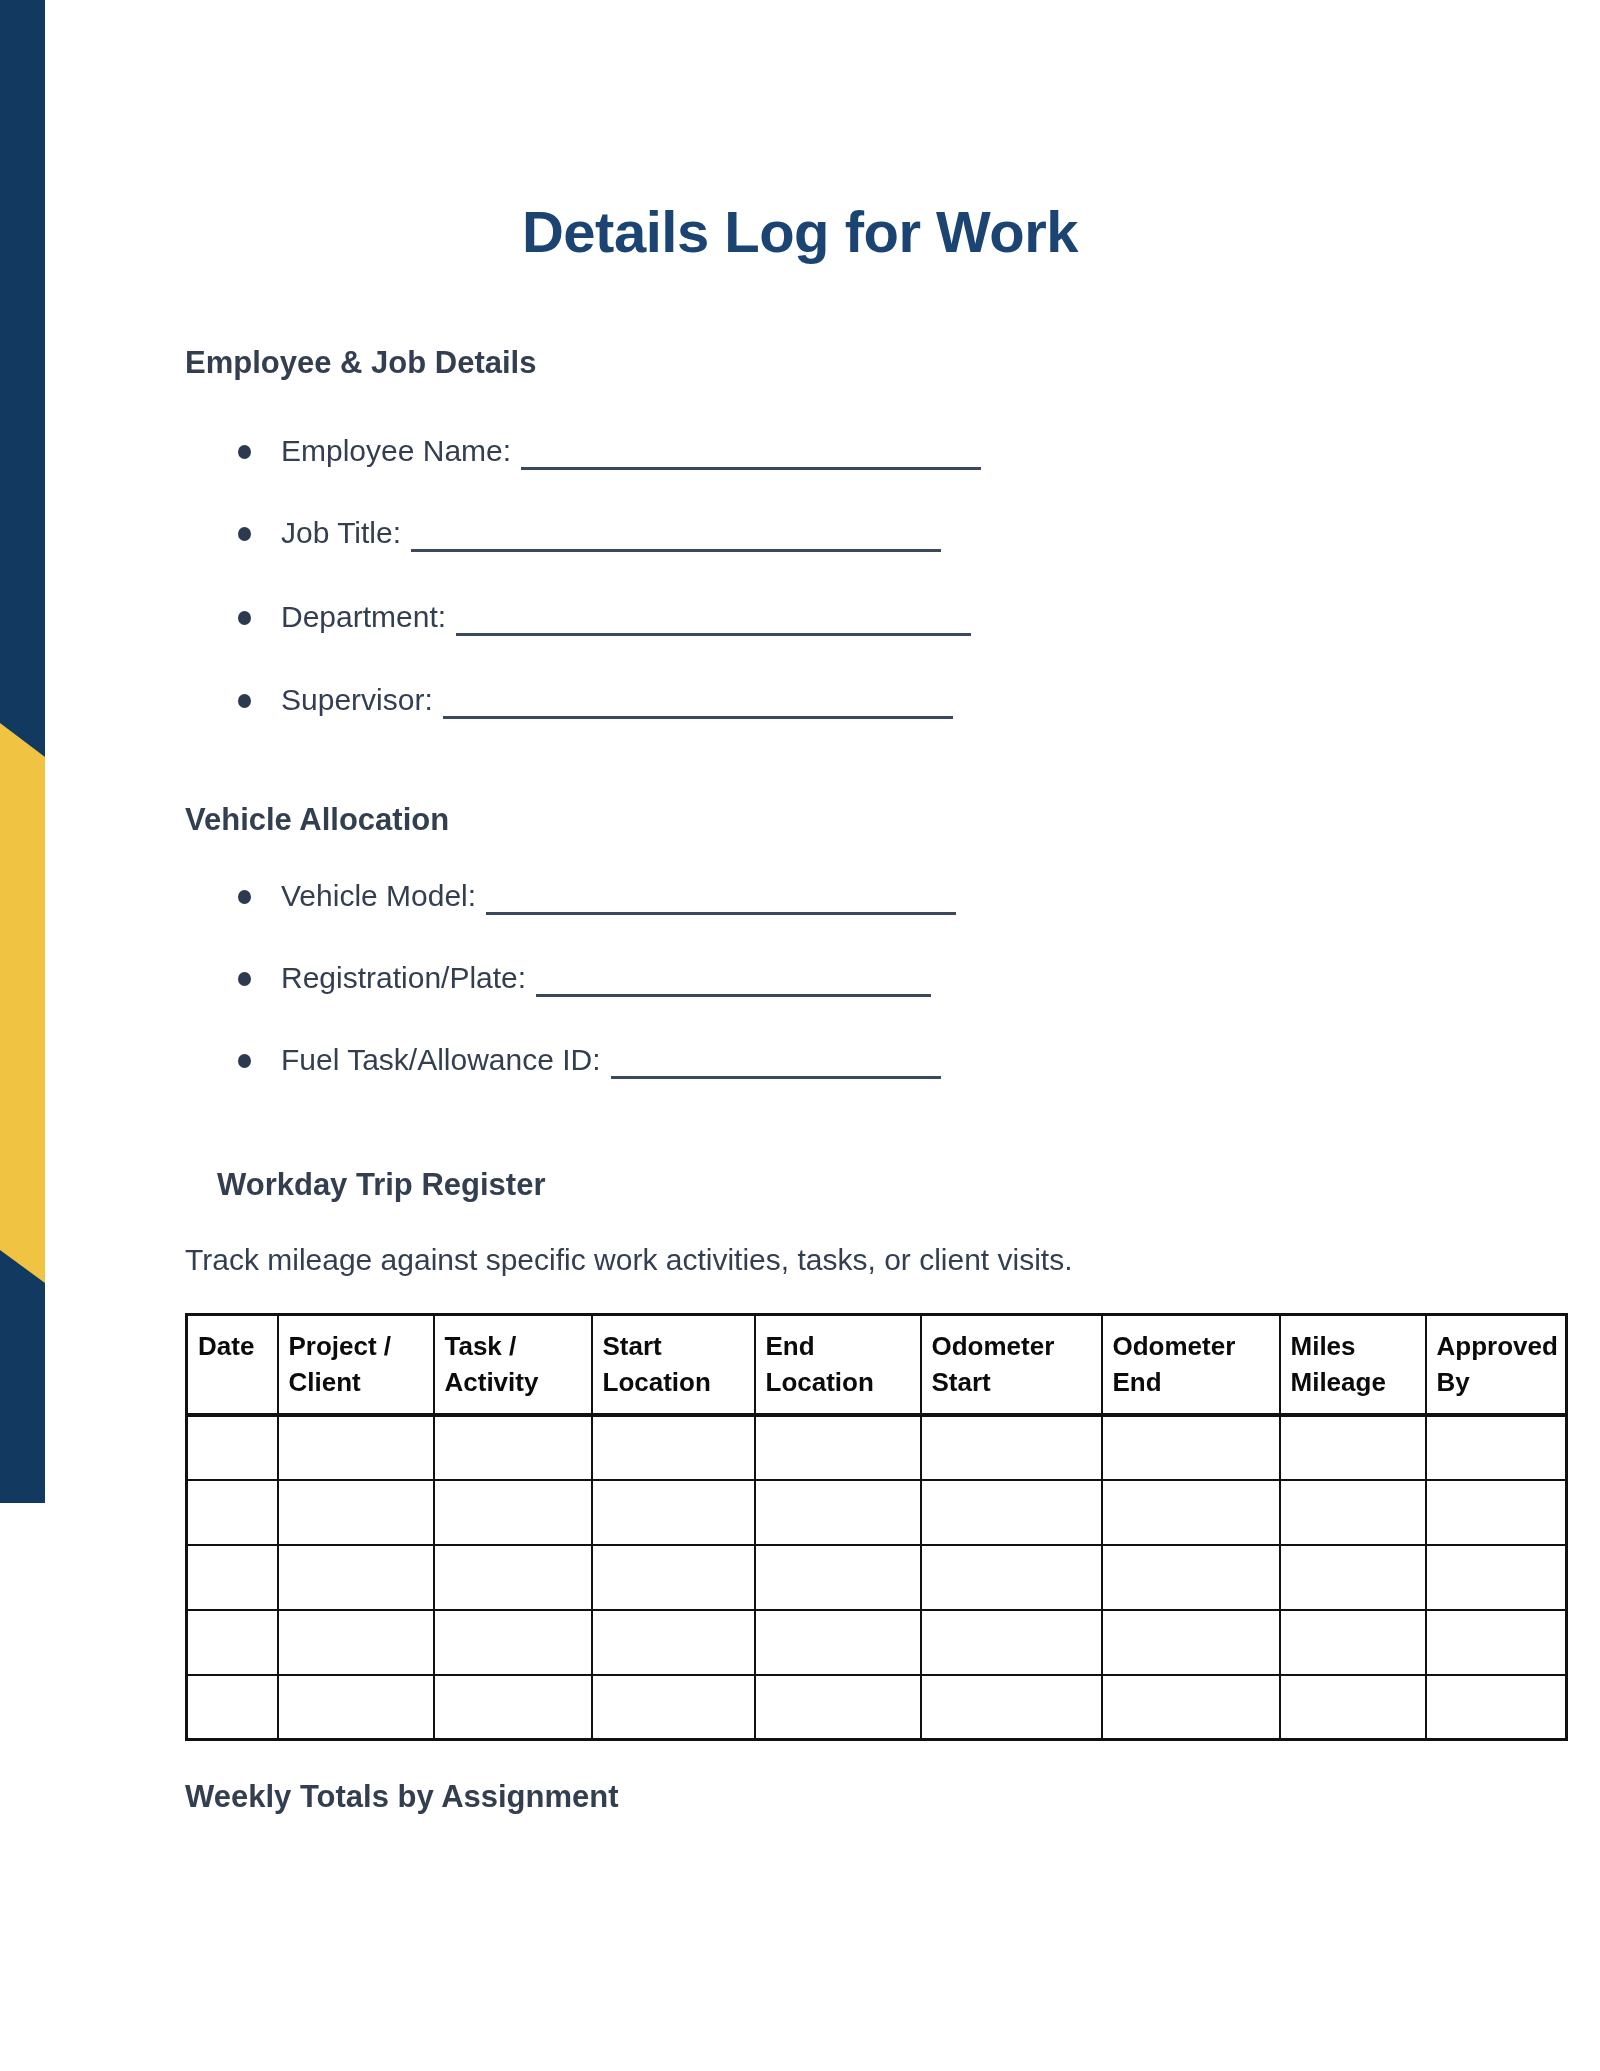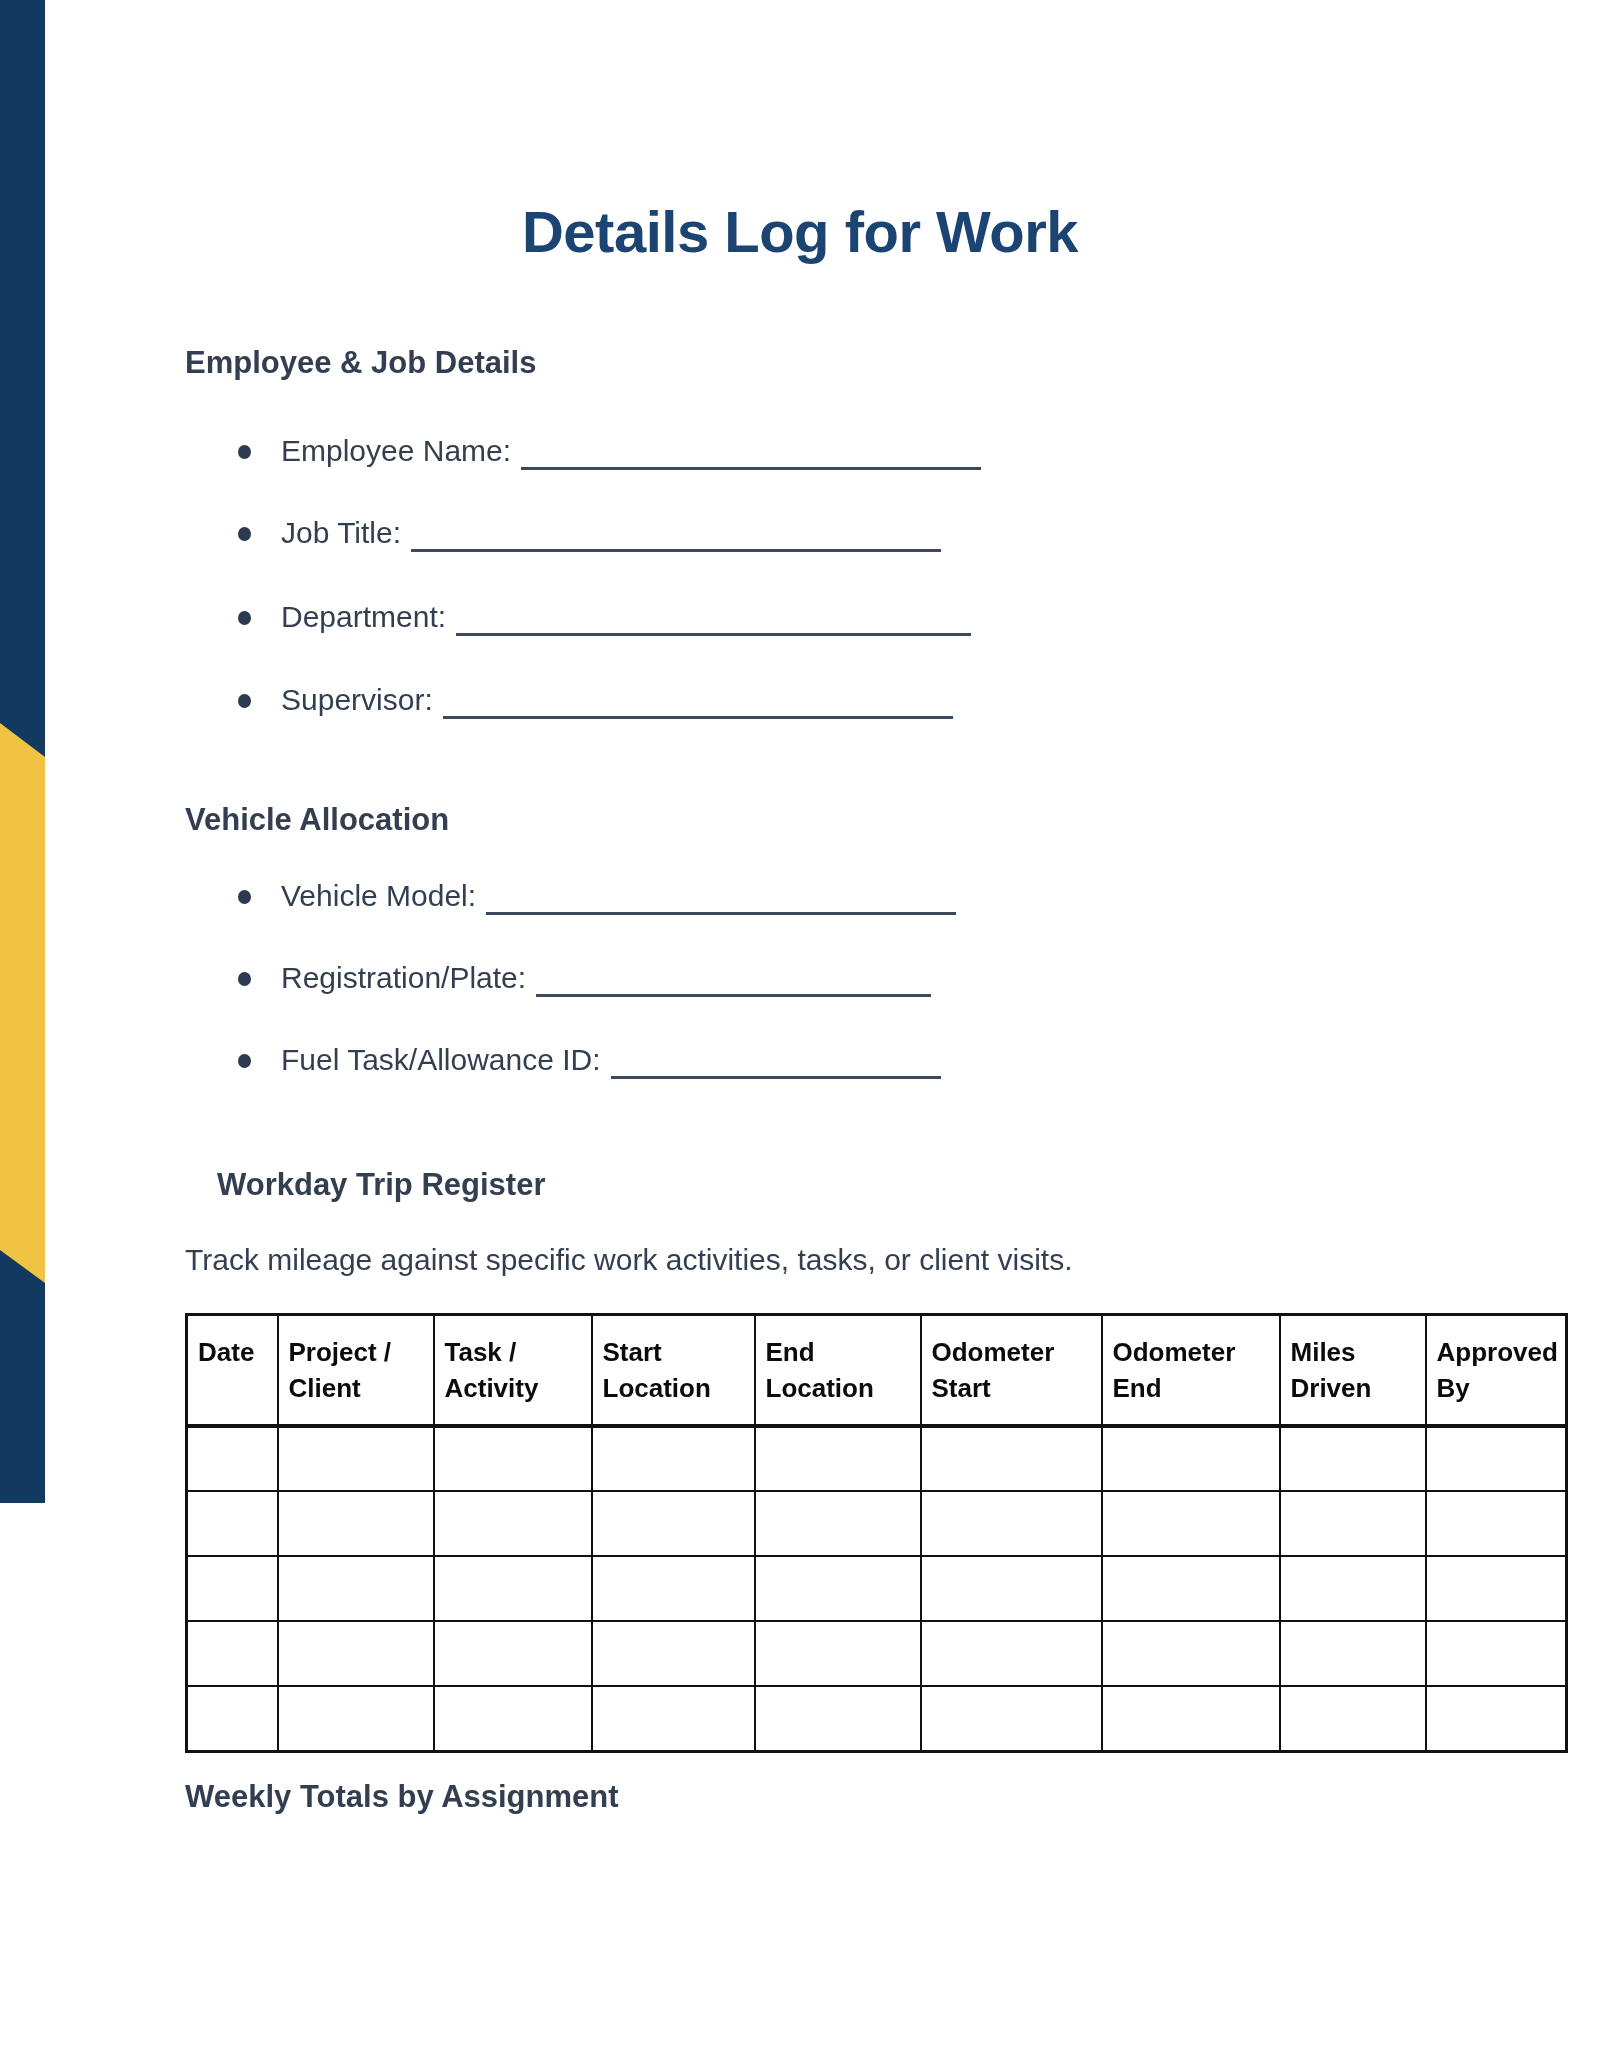--- a/index.html
+++ b/index.html
@@ -62,21 +62,21 @@
   .row-emp-2{top:599px;} .row-emp-3{top:682px;}
   .row-veh-0{top:878px;} .row-veh-1{top:960px;} .row-veh-2{top:1042px;}
   
   .trip-table{
     position:absolute;left:185px;top:1313px;width:1380px;
     border-collapse:collapse;table-layout:fixed;
     border:3px solid #111;
   }
   .trip-table th,.trip-table td{
     border:2px solid #111;
-    padding:18px 10px;
+    padding:12px 10px;
   }
   .trip-table thead th{
     font-size:26px;font-weight:700;color:#0b0b0b;
     text-align:left;vertical-align:top;
     line-height:36px;white-space:pre-line;
     height:100px;box-sizing:border-box;
     border-bottom:4px solid #111;
   }
   .trip-table tbody td{
     height:65px;box-sizing:border-box;
@@ -141,21 +141,21 @@
 Activity</th>
       <th>Start
 Location</th>
       <th>End
 Location</th>
       <th>Odometer
 Start</th>
       <th>Odometer
 End</th>
       <th>Miles
-Driven</th>
+Mileage</th>
       <th>Approved
 By</th>
     </tr>
   </thead>
   <tbody>
       <tr>
         <td></td>
         <td></td>
         <td></td>
         <td></td>

